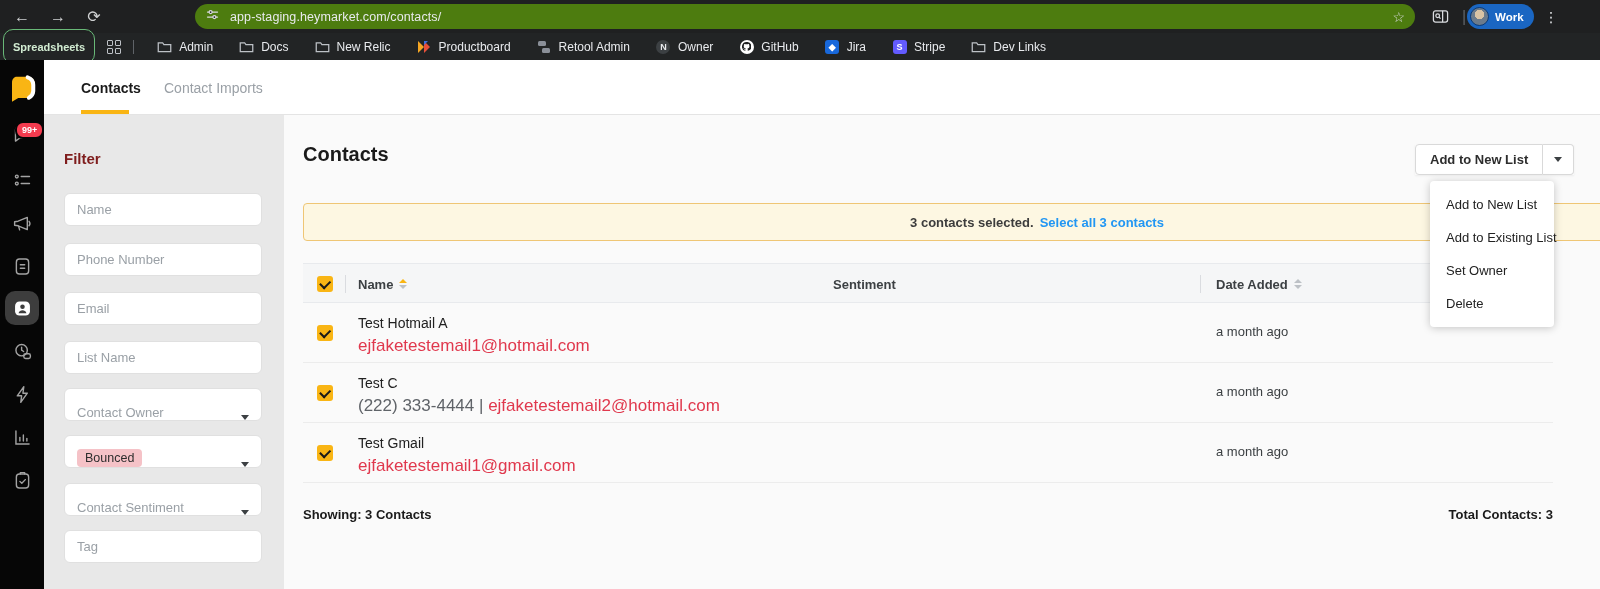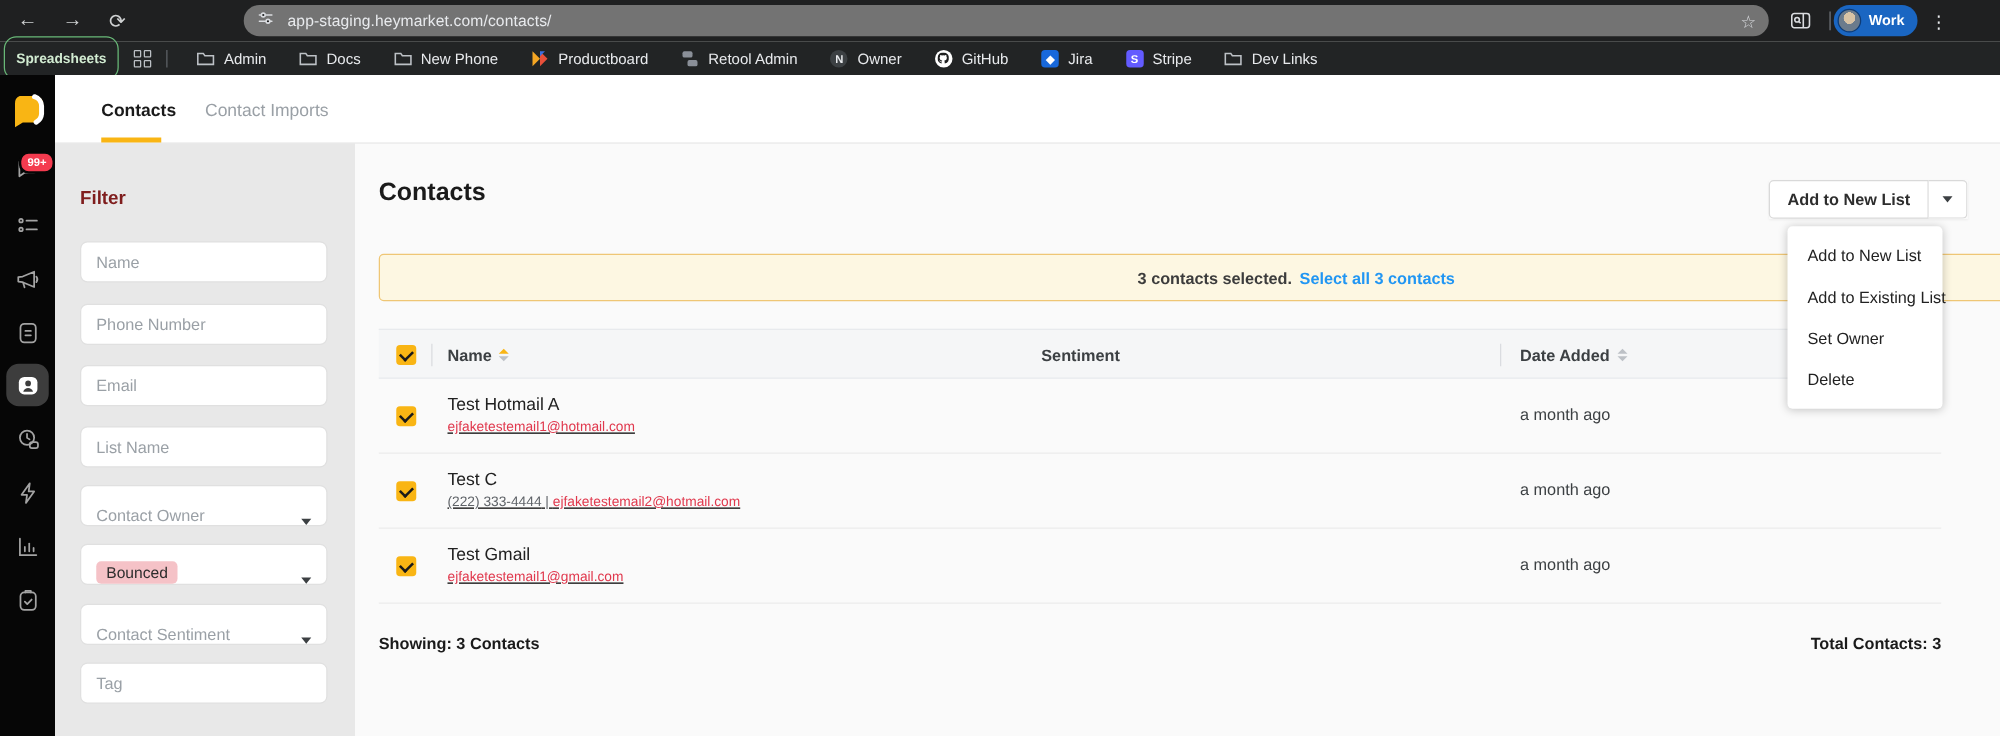--- a/index.html
+++ b/index.html
@@ -3,21 +3,21 @@
 <meta charset="utf-8">
 <style>
   * { margin:0; padding:0; box-sizing:border-box; }
   html,body { width:1600px; height:589px; overflow:hidden; background:#fafafa;
     font-family:"Liberation Sans", sans-serif; }
 
   
   .toolbar { position:absolute; left:0; top:0; width:1600px; height:33px; background:#1f2021; }
   .nav-ic { position:absolute; top:0; height:33px; display:flex; align-items:center; justify-content:center;
     color:#cfd1d2; font-size:16px; width:24px; cursor:pointer; }
-  .urlbar { position:absolute; left:195px; top:4px; width:1220px; height:25px; background:#737373;
+  .urlbar { position:absolute; left:195px; top:4px; width:1220px; height:25px; background:#4d7c0f;
     border-radius:13px; display:flex; align-items:center; padding:0 10px; }
   .url-text { color:#e8eaed; font-size:12.5px; margin-left:10px; letter-spacing:.1px; }
   .star { margin-left:auto; color:#dadce0; font-size:14px; }
   .profile-pill { position:absolute; left:1467px; top:4px; height:25px; background:#1a66c2; border-radius:13px;
     display:flex; align-items:center; padding:2px 10px 2px 3px; gap:6px; }
   .avatar { width:19px; height:19px; border-radius:50%;
     background:radial-gradient(circle at 50% 38%, #d8c3a5 0 34%, #6b7b8c 35% 100%); border:1px solid #0e3b75;}
   .profile-label { color:#fff; font-size:11.5px; font-weight:bold; }
   .dots { position:absolute; left:1544px; top:0; height:33px; display:flex; align-items:center; color:#e8eaed;
     font-size:14px; letter-spacing:0; }
@@ -102,21 +102,21 @@
   .car-up.on { border-bottom-color:#f9b514; }
   .car-down { width:0; height:0; border-left:4px solid transparent; border-right:4px solid transparent;
     border-top:4px solid #bdc1c6; }
   .trow { position:relative; height:60px; border-bottom:1px solid #ececec; cursor:pointer; }
   .cb { position:absolute; left:14px; width:16px; height:16px; background:#f9b514; border-radius:3px; cursor:pointer; }
   .cb::after { content:""; position:absolute; left:3px; top:3.5px; width:8px; height:4.5px;
     border-left:2px solid #1a1a1a; border-bottom:2px solid #1a1a1a; transform:rotate(-45deg); }
   .thead .cb { top:12px; }
   .trow .cb { top:22px; }
   .row-name { position:absolute; left:55px; top:12px; font-size:14px; color:#212121; font-weight:500; }
-  .row-sub { position:absolute; left:55px; top:33px; font-size:11px;text-decoration:underline; }
+  .row-sub { position:absolute; left:55px; top:33px; font-size:17px; }
   .row-sub .phone, .row-sub .sep { color:#5f6368; }
   .row-sub .email { color:#e0384d; }
   .row-date { position:absolute; left:913px; top:21px; font-size:13px; color:#3c4043; }
 
   .footer-left { position:absolute; left:19px; top:392px; font-size:13px; font-weight:bold; color:#1a1a1a; }
   .footer-right { position:absolute; right:47px; top:392px; font-size:13px; font-weight:bold; color:#1a1a1a; }
 </style>
 </head>
 <body>
 
@@ -177,21 +177,21 @@
         </svg>
       </span>
     <span class="lbl">Docs</span>
   </div>
   <div class="bm-item">
     <span class="fav">
         <svg class="folder-svg" viewBox="0 0 24 20" fill="none" stroke="#bdc1c6" stroke-width="2">
           <path d="M2 4h7l2 3h11v11H2z"></path>
         </svg>
       </span>
-    <span class="lbl">New Phone</span>
+    <span class="lbl">New Relic</span>
   </div>
   <div class="bm-item">
     <span class="fav">
       <svg width="14" height="14" viewBox="0 0 14 14">
           <path d="M1 1 7 7 1 13z" fill="#f5a623"></path>
           <path d="M7 1l6 6-6 6z" fill="#e8503a"></path>
           <path d="M7 1h4l-4 4z" fill="#3b6fe0"></path>
         </svg>
     </span>
     <span class="lbl">Productboard</span>

